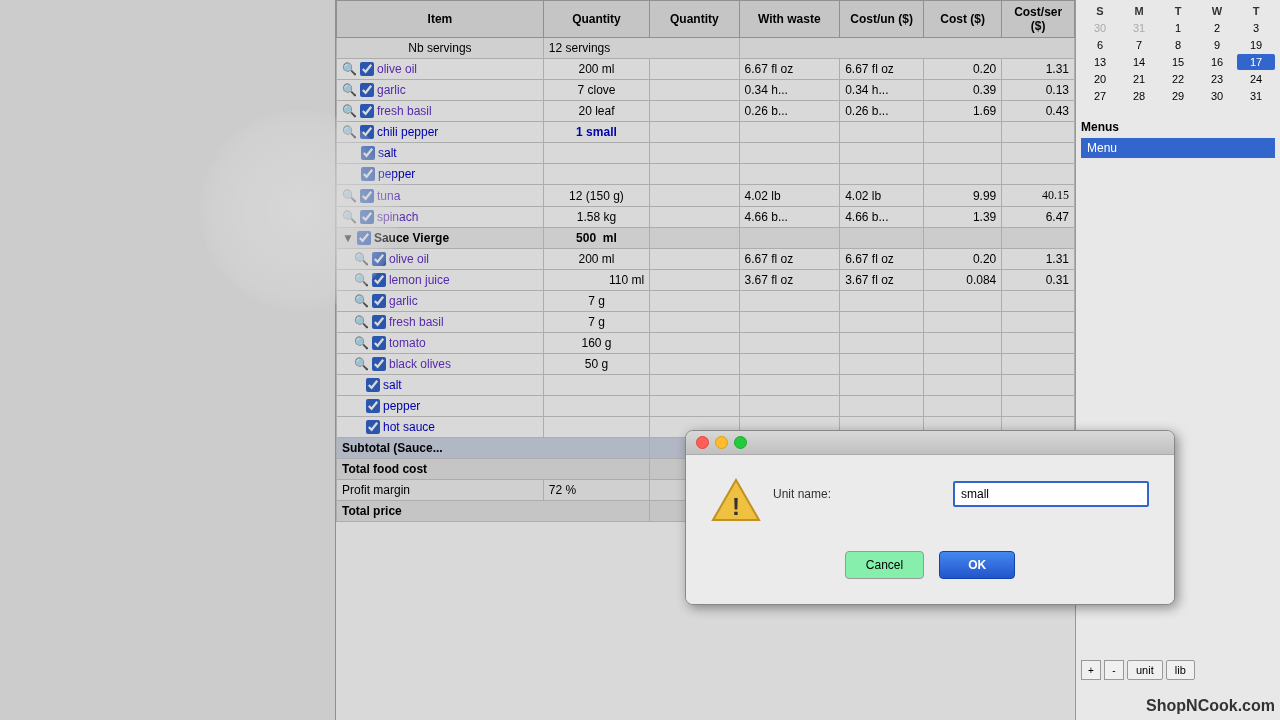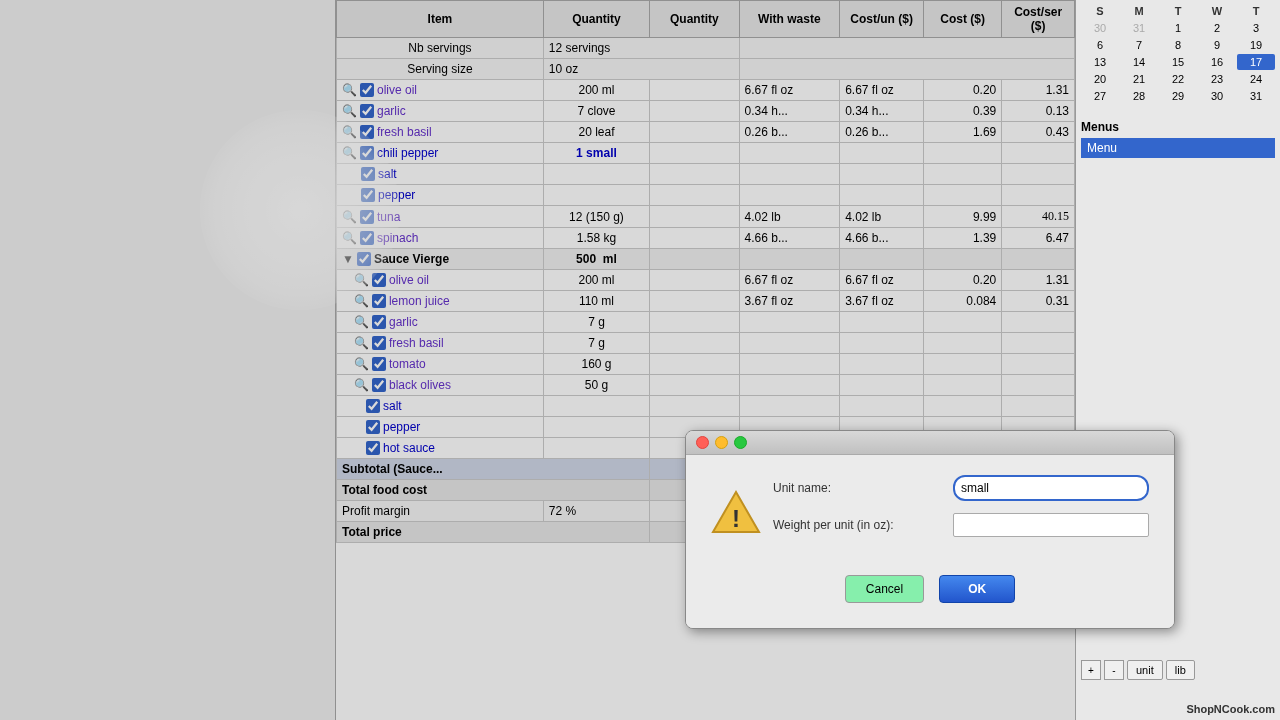--- a/index.html
+++ b/index.html
@@ -278,21 +278,21 @@
       font-size: 12px;
       color: #333;
     }
 
     .field-input {
       flex: 1;
       border: 2px solid #3366cc;
       padding: 4px 6px;
       font-size: 12px;
       background: white;
-      border-radius: 12px;
+      border-radius: 2px;
       outline: none;
     }
 
     .field-input-empty {
       flex: 1;
       border: 1px solid #aaa;
       padding: 4px 6px;
       font-size: 12px;
       background: white;
       border-radius: 2px;
@@ -323,21 +323,21 @@
       cursor: pointer;
       font-size: 12px;
       font-weight: bold;
     }
 
     
     .branding {
       position: absolute;
       bottom: 5px;
       right: 5px;
-      font-size: 11px;
+      font-size: 16px;
       color: #333;
       font-weight: bold;
       z-index: 2;
     }
   </style>
 </head>
 <body>
 
 <div class="main-area">
 
@@ -356,25 +356,20 @@
           <th style="width:65px;">Cost/ser ($)</th>
         </tr>
       </thead>
       <tbody>
 
         <tr class="row-info">
           <td colspan="1" style="text-align:center;">Nb servings</td>
           <td colspan="2">12 servings</td>
           <td colspan="4"></td>
         </tr>
-        <tr class="row-info">
-          <td colspan="1" style="text-align:center;">Serving size</td>
-          <td colspan="2">10 oz</td>
-          <td colspan="4"></td>
-        </tr>
 
         <tr>
           <td>
             <div class="item-cell">
               <span style="cursor:pointer;font-size:12px;">🔍</span>
               <input type="checkbox" class="checkbox" checked="" style="">
               <span class="item-name">olive oil</span>
             </div>
           </td>
           <td style="text-align:center;">200 ml</td>
@@ -530,21 +525,21 @@
         </tr>
 
         <tr>
           <td>
             <div class="item-cell" style="padding-left:12px;">
               <span style="cursor:pointer;font-size:12px;">🔍</span>
               <input type="checkbox" class="checkbox" checked="" style="">
               <span class="item-name">lemon juice</span>
             </div>
           </td>
-          <td style="text-align:center;margin-top:16px;">110 ml</td>
+          <td style="text-align:right;margin-top:16px;">110 ml</td>
           <td></td>
           <td>3.67 fl oz</td>
           <td>3.67 fl oz</td>
           <td style="text-align:right;">0.084</td>
           <td style="text-align:right;">0.31</td>
         </tr>
 
         <tr>
           <td>
             <div class="item-cell" style="padding-left:12px;">
@@ -769,24 +764,20 @@
         <svg class="warning-icon" viewBox="0 0 50 50" xmlns="http://www.w3.org/2000/svg">
           <polygon points="25,5 48,45 2,45" fill="#f0c040" stroke="#c09020" stroke-width="2"></polygon>
           <text x="25" y="40" text-anchor="middle" font-size="24" font-weight="bold" fill="#333">!</text>
         </svg>
 
         <div class="dialog-fields">
           <div class="field-row">
             <span class="field-label">Unit name:</span>
             <input type="text" class="field-input" value="small" style="">
           </div>
-          <div class="field-row">
-            <span class="field-label">Weight per unit (in oz):</span>
-            <input type="text" class="field-input-empty" value="" style="">
-          </div>
         </div>
       </div>
       <div class="dialog-buttons">
         <button class="btn-cancel">Cancel</button>
         <button class="btn-ok">OK</button>
       </div>
     </div>
   </div>
 </div>
 

